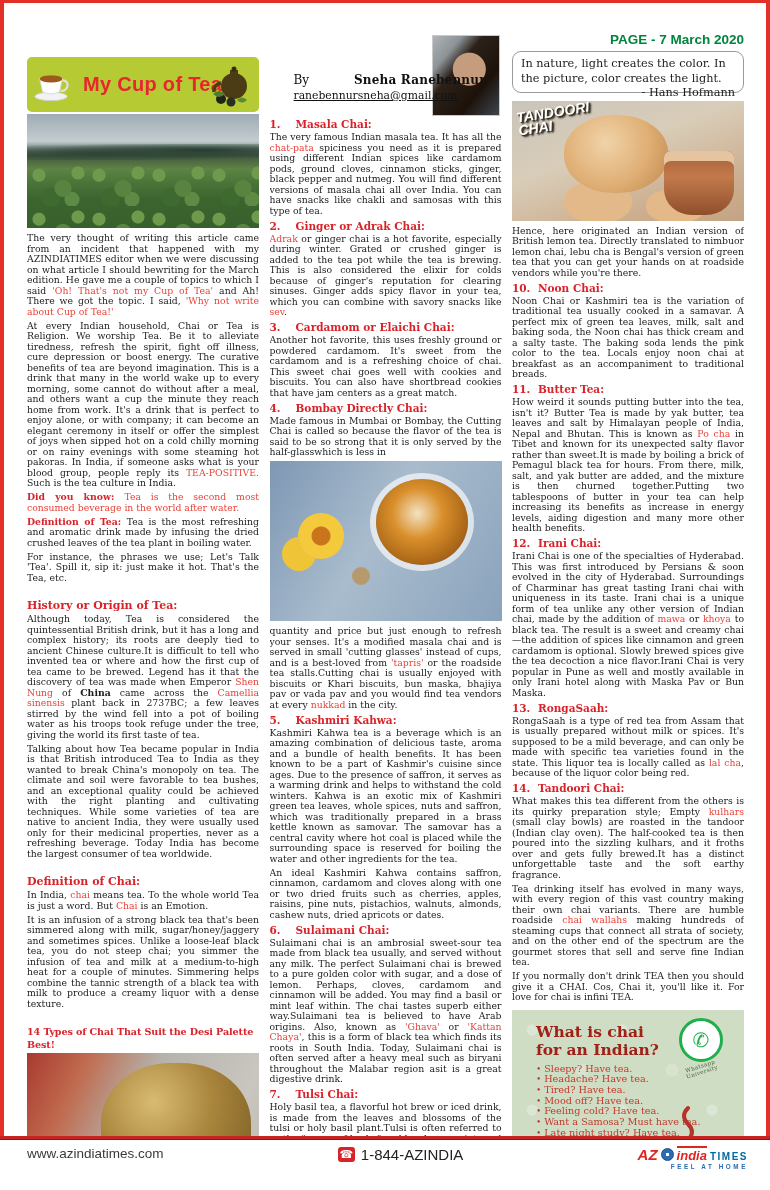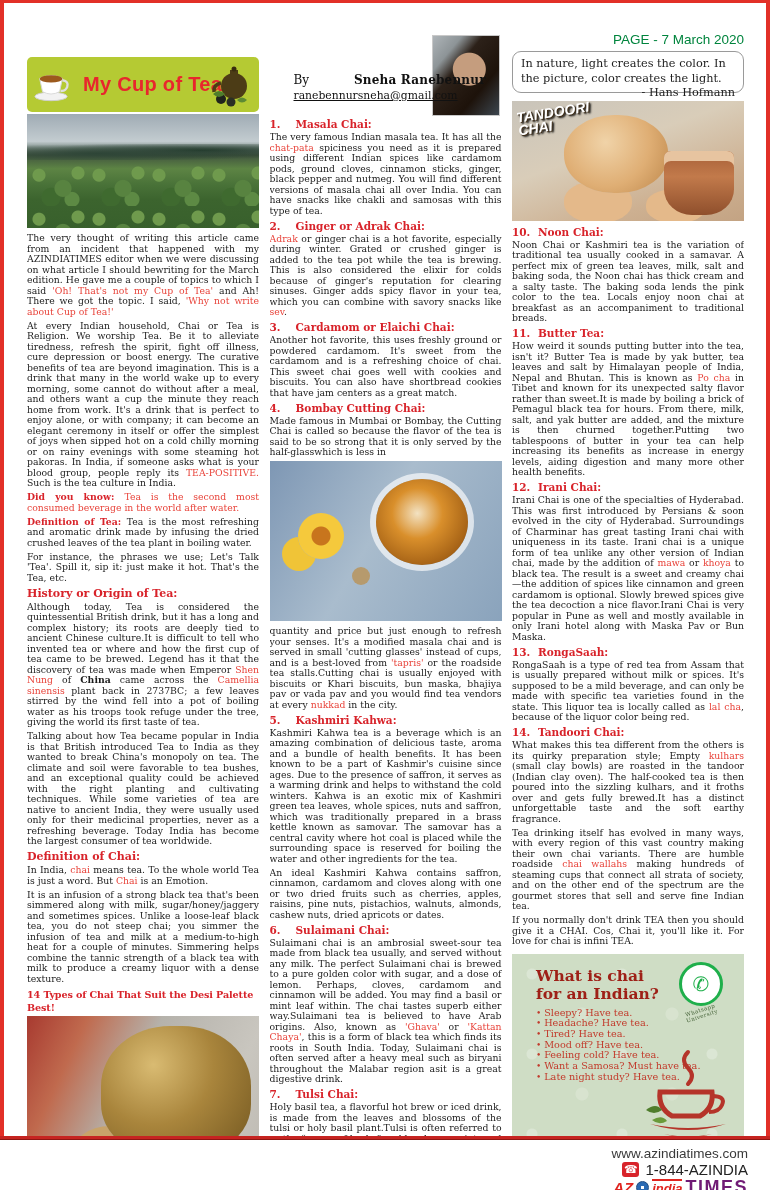--- a/index.html
+++ b/index.html
@@ -11,21 +11,21 @@
   .bottom-rule{position:absolute;top:1136px;left:0;right:0;height:3px;background:#c62421;border-bottom:1px solid #8e1512;}
 
   .main{position:absolute;top:3px;left:27px;width:717px;height:1133px;display:grid;grid-template-columns:232px 232px 232px;column-gap:10.5px;}
   .col{overflow:hidden;height:1133px;position:relative;}
 
   
   .body-p{font-size:9.3px;line-height:10.5px;text-align:justify;margin:0 0 3.5px;color:#1b1b1b;}
   .seg-r{color:#e8433a;}
   .seg-rb{color:#d8232a;font-weight:bold;}
   .seg-b{font-weight:bold;}
-  .red-h{color:#d8232a;font-weight:bold;font-size:11px;margin:3px 0 2px;line-height:13px;}
+  .red-h{color:#d8232a;font-weight:bold;font-size:11px;margin:16px 0 2px;line-height:13px;}
   .red-h.tight{font-size:9.6px;letter-spacing:-0.1px;}
   .item-h{color:#d8232a;font-weight:bold;font-size:10.5px;margin:3px 0 1.5px;display:flex;line-height:12.5px;}
   .item-num{width:26px;flex:none;}
 
   
   .banner{margin-top:54px;height:55px;background:#b5ca33;border-radius:5px;display:flex;align-items:center;position:relative;padding:0 6px;box-sizing:border-box;}
   .banner-title{color:#e8262d;font-family:"Liberation Sans",sans-serif;font-weight:bold;font-size:20px;margin-left:12px;letter-spacing:0.3px;}
   .banner-cup{width:38px;height:34px;flex:none;}
   .banner-pot{position:absolute;right:4px;top:4px;width:48px;height:47px;}
 
@@ -46,46 +46,46 @@
   .photo-label{position:absolute;top:5px;left:5px;transform:rotate(-9deg);font-family:"Liberation Sans",sans-serif;font-weight:bold;font-style:italic;font-size:14px;line-height:13px;color:#fff;white-space:pre-line;text-shadow:1px 1px 0 #40301c,2px 2px 2px #000;z-index:2;}
 
   
   .author{margin-top:30px;height:82px;position:relative;}
   .author-photo{position:absolute;right:2px;top:2px;width:66px;height:79px;border:1px solid #c9c9c9;background:linear-gradient(135deg,#b9bdbf 0%,#8d9497 18%,#33291f 34%,#23160d 48%,#b08succeed 0,#c39a7b 58%,#8a5f45 72%,#1f140c 88%);background:radial-gradient(circle at 55% 42%,#c59d7e 0 16px,transparent 17px),linear-gradient(130deg,#aeb4b8 0%,#8d9497 22%,#2c2119 38%,#1d120a 70%,#3c464f 100%);}
   .author-line{position:absolute;left:24px;top:40px;font-size:12px;color:#111;white-space:nowrap;}
   .author-name{font-weight:bold;letter-spacing:0.2px;margin-left:41px;}
   .author-email{position:absolute;left:24px;top:56px;font-size:10.8px;color:#111;text-decoration:underline;}
 
   
-  .date-label{margin-top:29px;text-align:right;color:#00843d;font-family:"Liberation Sans",sans-serif;font-weight:normal;font-size:13.5px;line-height:15px;}
+  .date-label{margin-top:29px;text-align:right;color:#00843d;font-family:"Liberation Sans",sans-serif;font-weight:bold;font-size:13.5px;line-height:15px;}
   .quote-box{margin-top:4px;border:1.5px solid #9a9a9a;border-radius:9px;padding:5px 8px 6px;font-size:11.3px;line-height:14.5px;color:#1c1c1c;box-sizing:border-box;}
   .quote-attr{float:right;}
 
   
   .chai-box{margin-top:7px;height:283px;background:#cfddc5;position:relative;padding:13px 0 0 24px;box-sizing:border-box;background-image:radial-gradient(circle at 20px 20px,rgba(255,255,255,0.25) 0 5px,transparent 6px),radial-gradient(circle at 70px 60px,rgba(255,255,255,0.18) 0 6px,transparent 7px);background-size:90px 80px;}
   .chai-title{color:#9e2017;font-weight:bold;font-size:15.5px;line-height:18px;}
   .chai-bullets{margin:5px 0 0;padding:0;list-style:none;width:172px;}
   .chai-bullets li{color:#c23a2b;font-size:9.7px;line-height:10.7px;}
   .chai-bullets li::before{content:"\2022  ";font-size:9px;}
   .wa-badge{position:absolute;right:16px;top:8px;width:54px;text-align:center;}
   .wa-circle{width:38px;height:38px;margin:0 auto;border:3px solid #1faf4b;border-radius:50%;background:#fff;display:flex;align-items:center;justify-content:center;color:#1faf4b;font-size:20px;line-height:1;box-shadow:0 0 0 2px #fff inset;}
   .wa-caption{font-size:5.5px;color:#3c5a2f;transform:rotate(-18deg);margin-top:1px;letter-spacing:0.4px;}
   .cup-illustration{position:absolute;right:8px;top:92px;}
 
   
-  .footer{position:absolute;top:1146px;left:27px;right:22px;height:34px;display:flex;align-items:flex-end;justify-content:space-between;font-family:"Liberation Sans",sans-serif;flex-direction:column;}
+  .footer{position:absolute;top:1146px;left:27px;right:22px;height:34px;display:flex;align-items:flex-start;justify-content:space-between;font-family:"Liberation Sans",sans-serif;}
   .website{font-size:13.5px;color:#3a3a3a;text-decoration:none;}
   .phone{display:flex;align-items:center;gap:6px;font-size:15px;color:#222;}
   .phone-icon{width:17px;height:15px;background:#d8232a;border-radius:3px;color:#fff;font-size:11px;line-height:15px;text-align:center;}
   .logo{text-align:right;line-height:1;}
   .logo-row{display:flex;align-items:baseline;gap:3px;justify-content:flex-end;}
   .logo-az{color:#e02520;font-weight:bold;font-style:italic;font-size:15px;font-family:"Liberation Sans",sans-serif;}
   .logo-globe{width:11px;height:11px;border-radius:50%;background:radial-gradient(circle,#fff 0 1.5px,#2b6bb3 2px 100%);border:1px solid #1b4a80;align-self:center;}
   .logo-india{color:#e02520;font-weight:bold;font-style:italic;font-size:13px;border-top:2px solid #e02520;padding-top:1px;}
-  .logo-times{color:#701a75;font-weight:bold;font-size:18px;letter-spacing:1.5px;}
+  .logo-times{color:#0369a1;font-weight:bold;font-size:10px;letter-spacing:1.5px;}
   .logo-tagline{color:#2b6bb3;font-size:6.3px;letter-spacing:2.6px;margin-top:2px;font-weight:bold;}
 </style>
 </head>
 <body>
 
 <div class="frame-top"></div>
 <div class="frame-left"></div>
 <div class="frame-right"></div>
 
 <div class="main">
@@ -145,21 +145,21 @@
           <span>Ginger or Adrak Chai:</span>
         </div>
         <p class="body-p"><span class="seg-r">Adrak</span><span> or ginger chai is a hot favorite, especially during winter. Grated or crushed ginger is added to the tea pot while the tea is brewing. This is also considered the elixir for colds because of ginger's reputation for clearing sinuses. Ginger adds spicy flavor in your tea, which you can combine with savory snacks like </span><span class="seg-r">sev</span><span>.</span></p>
         <div class="item-h">
           <span class="item-num">3.</span>
           <span>Cardamom or Elaichi Chai:</span>
         </div>
         <p class="body-p"><span>Another hot favorite, this uses freshly ground or powdered cardamom. It's sweet from the cardamom and is a refreshing choice of chai. This sweet chai goes well with cookies and biscuits. You can also have shortbread cookies that have jam centers as a great match.</span></p>
         <div class="item-h">
           <span class="item-num">4.</span>
-          <span>Bombay Cutting Chai:</span>
+          <span>Bombay Directly Chai:</span>
         </div>
         <p class="body-p"><span>Made famous in Mumbai or Bombay, the Cutting Chai is called so because the flavor of the tea is said to be so strong that it is only served by the half-glasswhich is less in</span></p>
         <div class="photo ph-flowercup" style="height: 160px;"></div>
         <p class="body-p"><span>quantity and price but just enough to refresh your senses. It's a modified masala chai and is served in small 'cutting glasses' instead of cups, and is a best-loved from </span><span class="seg-r">'tapris'</span><span> or the roadside tea stalls.Cutting chai is usually enjoyed with biscuits or Khari biscuits, bun maska, bhajiya pav or vada pav and you would find tea vendors at every </span><span class="seg-r">nukkad</span><span> in the city.</span></p>
         <div class="item-h">
           <span class="item-num">5.</span>
           <span>Kashmiri Kahwa:</span>
         </div>
         <p class="body-p"><span>Kashmiri Kahwa tea is a beverage which is an amazing combination of delicious taste, aroma and a bundle of health benefits. It has been known to be a part of Kashmir's cuisine since ages. Due to the presence of saffron, it serves as a warming drink and helps to withstand the cold winters. Kahwa is an exotic mix of Kashmiri green tea leaves, whole spices, nuts and saffron, which was traditionally prepared in a brass kettle known as samovar. The samovar has a central cavity where hot coal is placed while the surrounding space is reserved for boiling the water and other ingredients for the tea.</span></p>
         <p class="body-p"><span>An ideal Kashmiri Kahwa contains saffron, cinnamon, cardamom and cloves along with one or two dried fruits such as cherries, apples, raisins, pine nuts, pistachios, walnuts, almonds, cashew nuts, dried apricots or dates.</span></p>
@@ -180,20 +180,21 @@
     <div class="date-label">PAGE - 7 March 2020</div>
     <div class="quote-box">
       <span>In nature, light creates the color. In the picture, color creates the light.</span>
       <span class="quote-attr">- Hans Hofmann</span>
     </div>
     <div>
         <div class="photo ph-tandoori" style="height: 120px;">
           <div class="photo-label">TANDOORI
 CHAI</div>
         </div>
+        <p class="body-p"><span>Hence, here originated an Indian version of British lemon tea. Directly translated to nimbuor lemon chai, lebu cha is Bengal's version of green tea that you can get your hands on at roadside vendors while you're there.</span></p>
         <div class="item-h">
           <span class="item-num">10.</span>
           <span>Noon Chai:</span>
         </div>
         <p class="body-p"><span>Noon Chai or Kashmiri tea is the variation of traditional tea usually cooked in a samavar. A perfect mix of green tea leaves, milk, salt and baking soda, the Noon chai has thick cream and a salty taste. The baking soda lends the pink color to the tea. Locals enjoy noon chai at breakfast as an accompaniment to traditional breads.</span></p>
         <div class="item-h">
           <span class="item-num">11.</span>
           <span>Butter Tea:</span>
         </div>
         <p class="body-p"><span>How weird it sounds putting butter into the tea, isn't it? Butter Tea is made by yak butter, tea leaves and salt by Himalayan people of India, Nepal and Bhutan. This is known as </span><span class="seg-r">Po cha</span><span> in Tibet and known for its unexpected salty flavor rather than sweet.It is made by boiling a brick of Pemagul black tea for hours. From there, milk, salt, and yak butter are added, and the mixture is then churned together.Putting two tablespoons of butter in your tea can help increasing its benefits as increase in energy levels, aiding digestion and many more other health benefits.</span></p>

